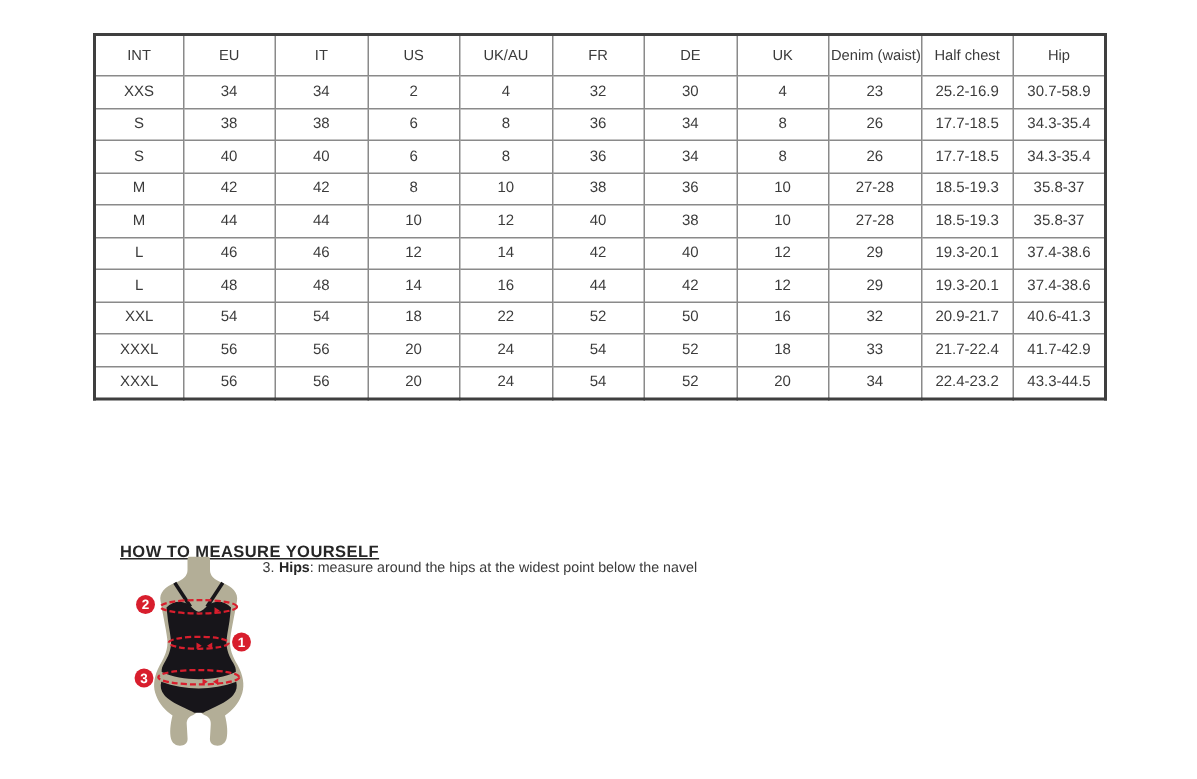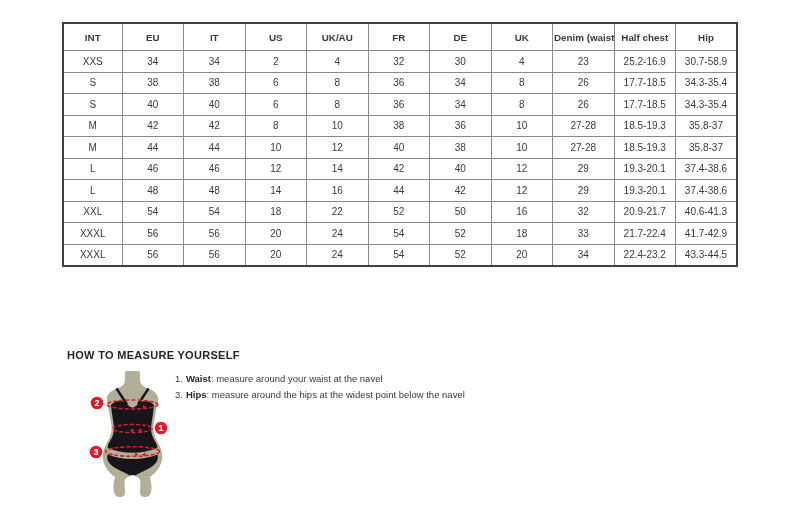--- a/index.html
+++ b/index.html
@@ -11,28 +11,29 @@
     border-collapse:collapse;table-layout:fixed;
     border:2px solid #3f3f3f;
     font-size:10px;color:#3b3b3b;
   }
   table.size-chart th, table.size-chart td{
     border:1px solid #8a8a8a;
     text-align:center;vertical-align:middle;
     padding:0 1px;font-weight:400;
     white-space:nowrap;overflow:hidden;
   }
-  table.size-chart thead th{height:26px;font-size:9.8px;font-weight:bold;}
+  table.size-chart thead th{height:26px;font-size:9.8px;}
   table.size-chart tbody td{height:20.5px;}
 
   
   .measure-section{position:absolute;left:63px;top:345px;width:700px;height:165px;}
   .measure-heading{
-    margin:4px;font-size:11px;font-weight:bold;color:#262626;
+    margin:17px;font-size:11px;font-weight:bold;color:#262626;
     letter-spacing:.3px;
+    text-decoration:underline;
   }
   .measure-list{
     list-style:none;margin:0;padding:0;
     position:absolute;left:112px;top:26px;
     font-size:9.5px;line-height:15.5px;color:#3a3a3a;
   }
   .measure-list .num{margin-right:3px;}
   .measure-list b{color:#262626;}
 
   .mannequin-wrap{position:absolute;left:22px;top:26px;width:95px;height:128px;}
@@ -254,16 +255,15 @@
         <text x="76" y="60.2" text-anchor="middle" font-size="9" font-weight="bold" fill="#ffffff" font-family="Liberation Sans, sans-serif">1</text>
       </g>
       <g>
         <circle cx="11" cy="81" r="6.3" fill="#d81e2d"></circle>
         <text x="11" y="84.2" text-anchor="middle" font-size="9" font-weight="bold" fill="#ffffff" font-family="Liberation Sans, sans-serif">3</text>
       </g>
     </svg>
   </div>
 
   <ol class="measure-list">
-    <li><span class="num">1.</span><b>Waist</b><span>: measure around your waist at the navel</span></li>
     <li><span class="num">3.</span><b>Hips</b><span>: measure around the hips at the widest point below the navel</span></li>
   </ol>
 </div>
 
 </body></html>

